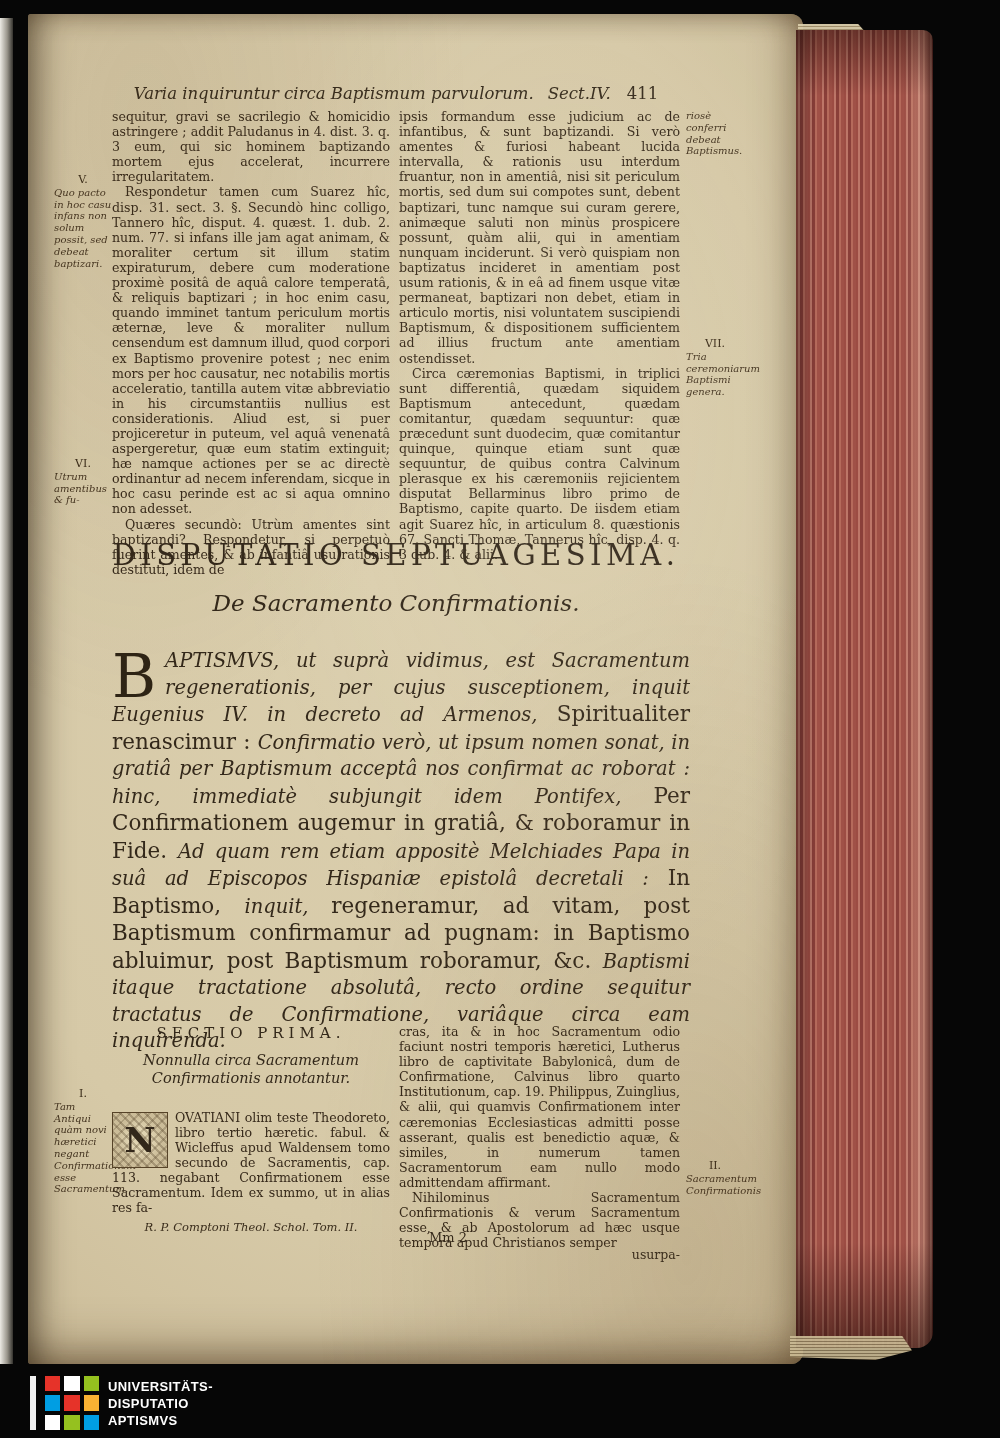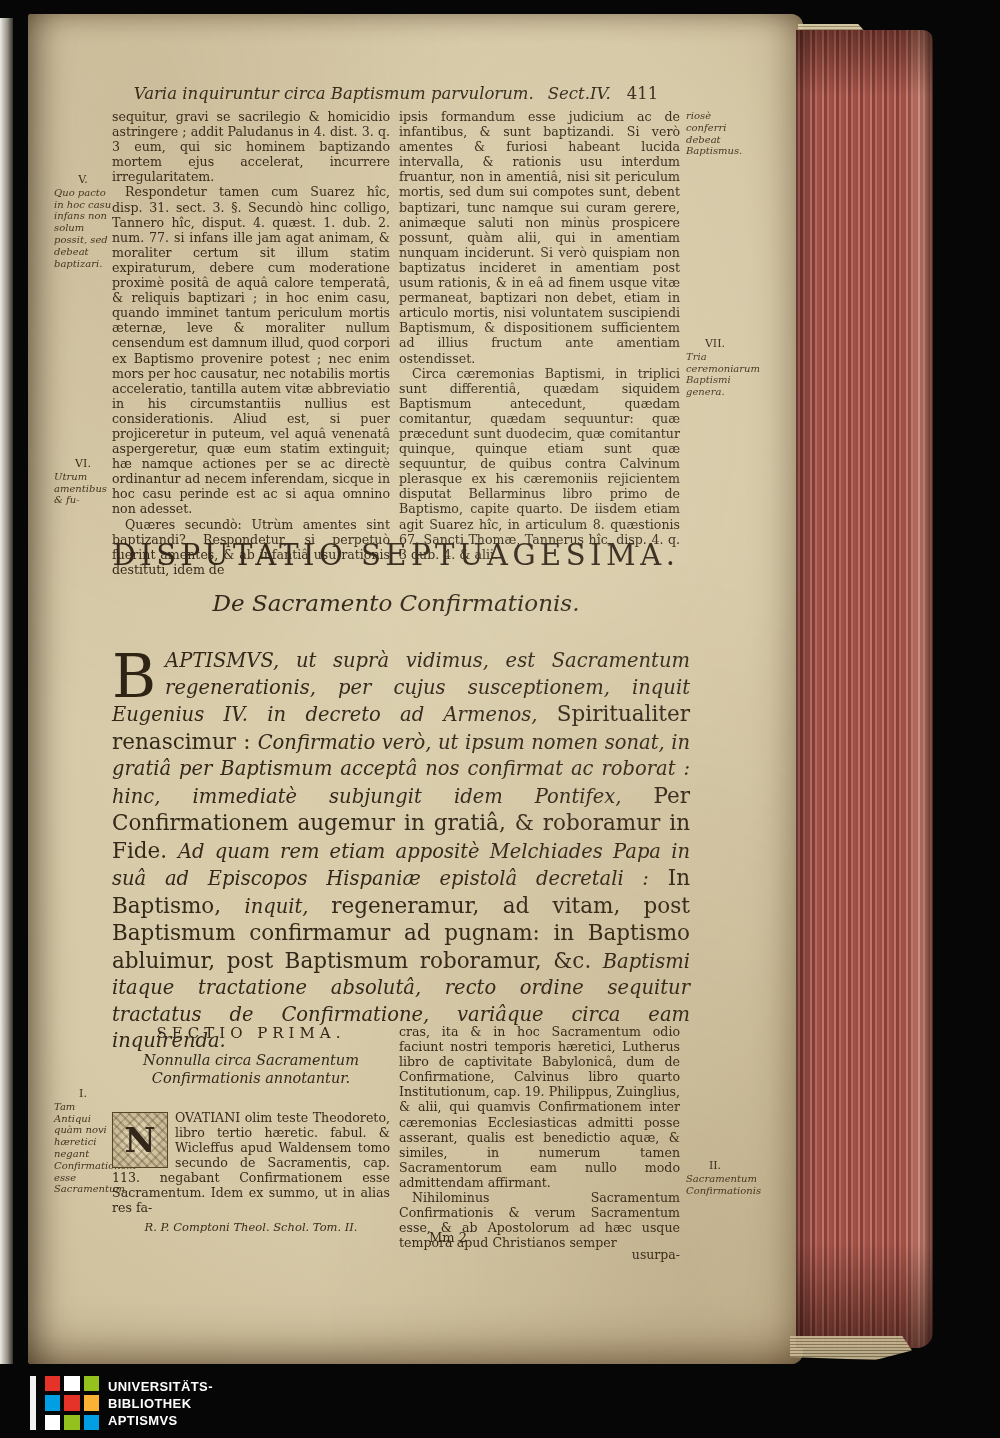--- a/index.html
+++ b/index.html
@@ -191,18 +191,18 @@
         <div class="sq" style="background: rgb(149, 193, 31);"></div>
         <div class="sq" style="background: rgb(0, 158, 227);"></div>
         <div class="sq" style="background: rgb(230, 51, 41);"></div>
         <div class="sq" style="background: rgb(249, 178, 51);"></div>
         <div class="sq" style="background: rgb(255, 255, 255);"></div>
         <div class="sq" style="background: rgb(149, 193, 31);"></div>
         <div class="sq" style="background: rgb(0, 158, 227);"></div>
       </div>
     <div class="logo-text">
       <div>UNIVERSITÄTS-</div>
-      <div>BIBLIOTHEK</div>
+      <div>DISPUTATIO</div>
       <div>APTISMVS</div>
     </div>
   </div>
 
 </div>
 
 </body></html>

